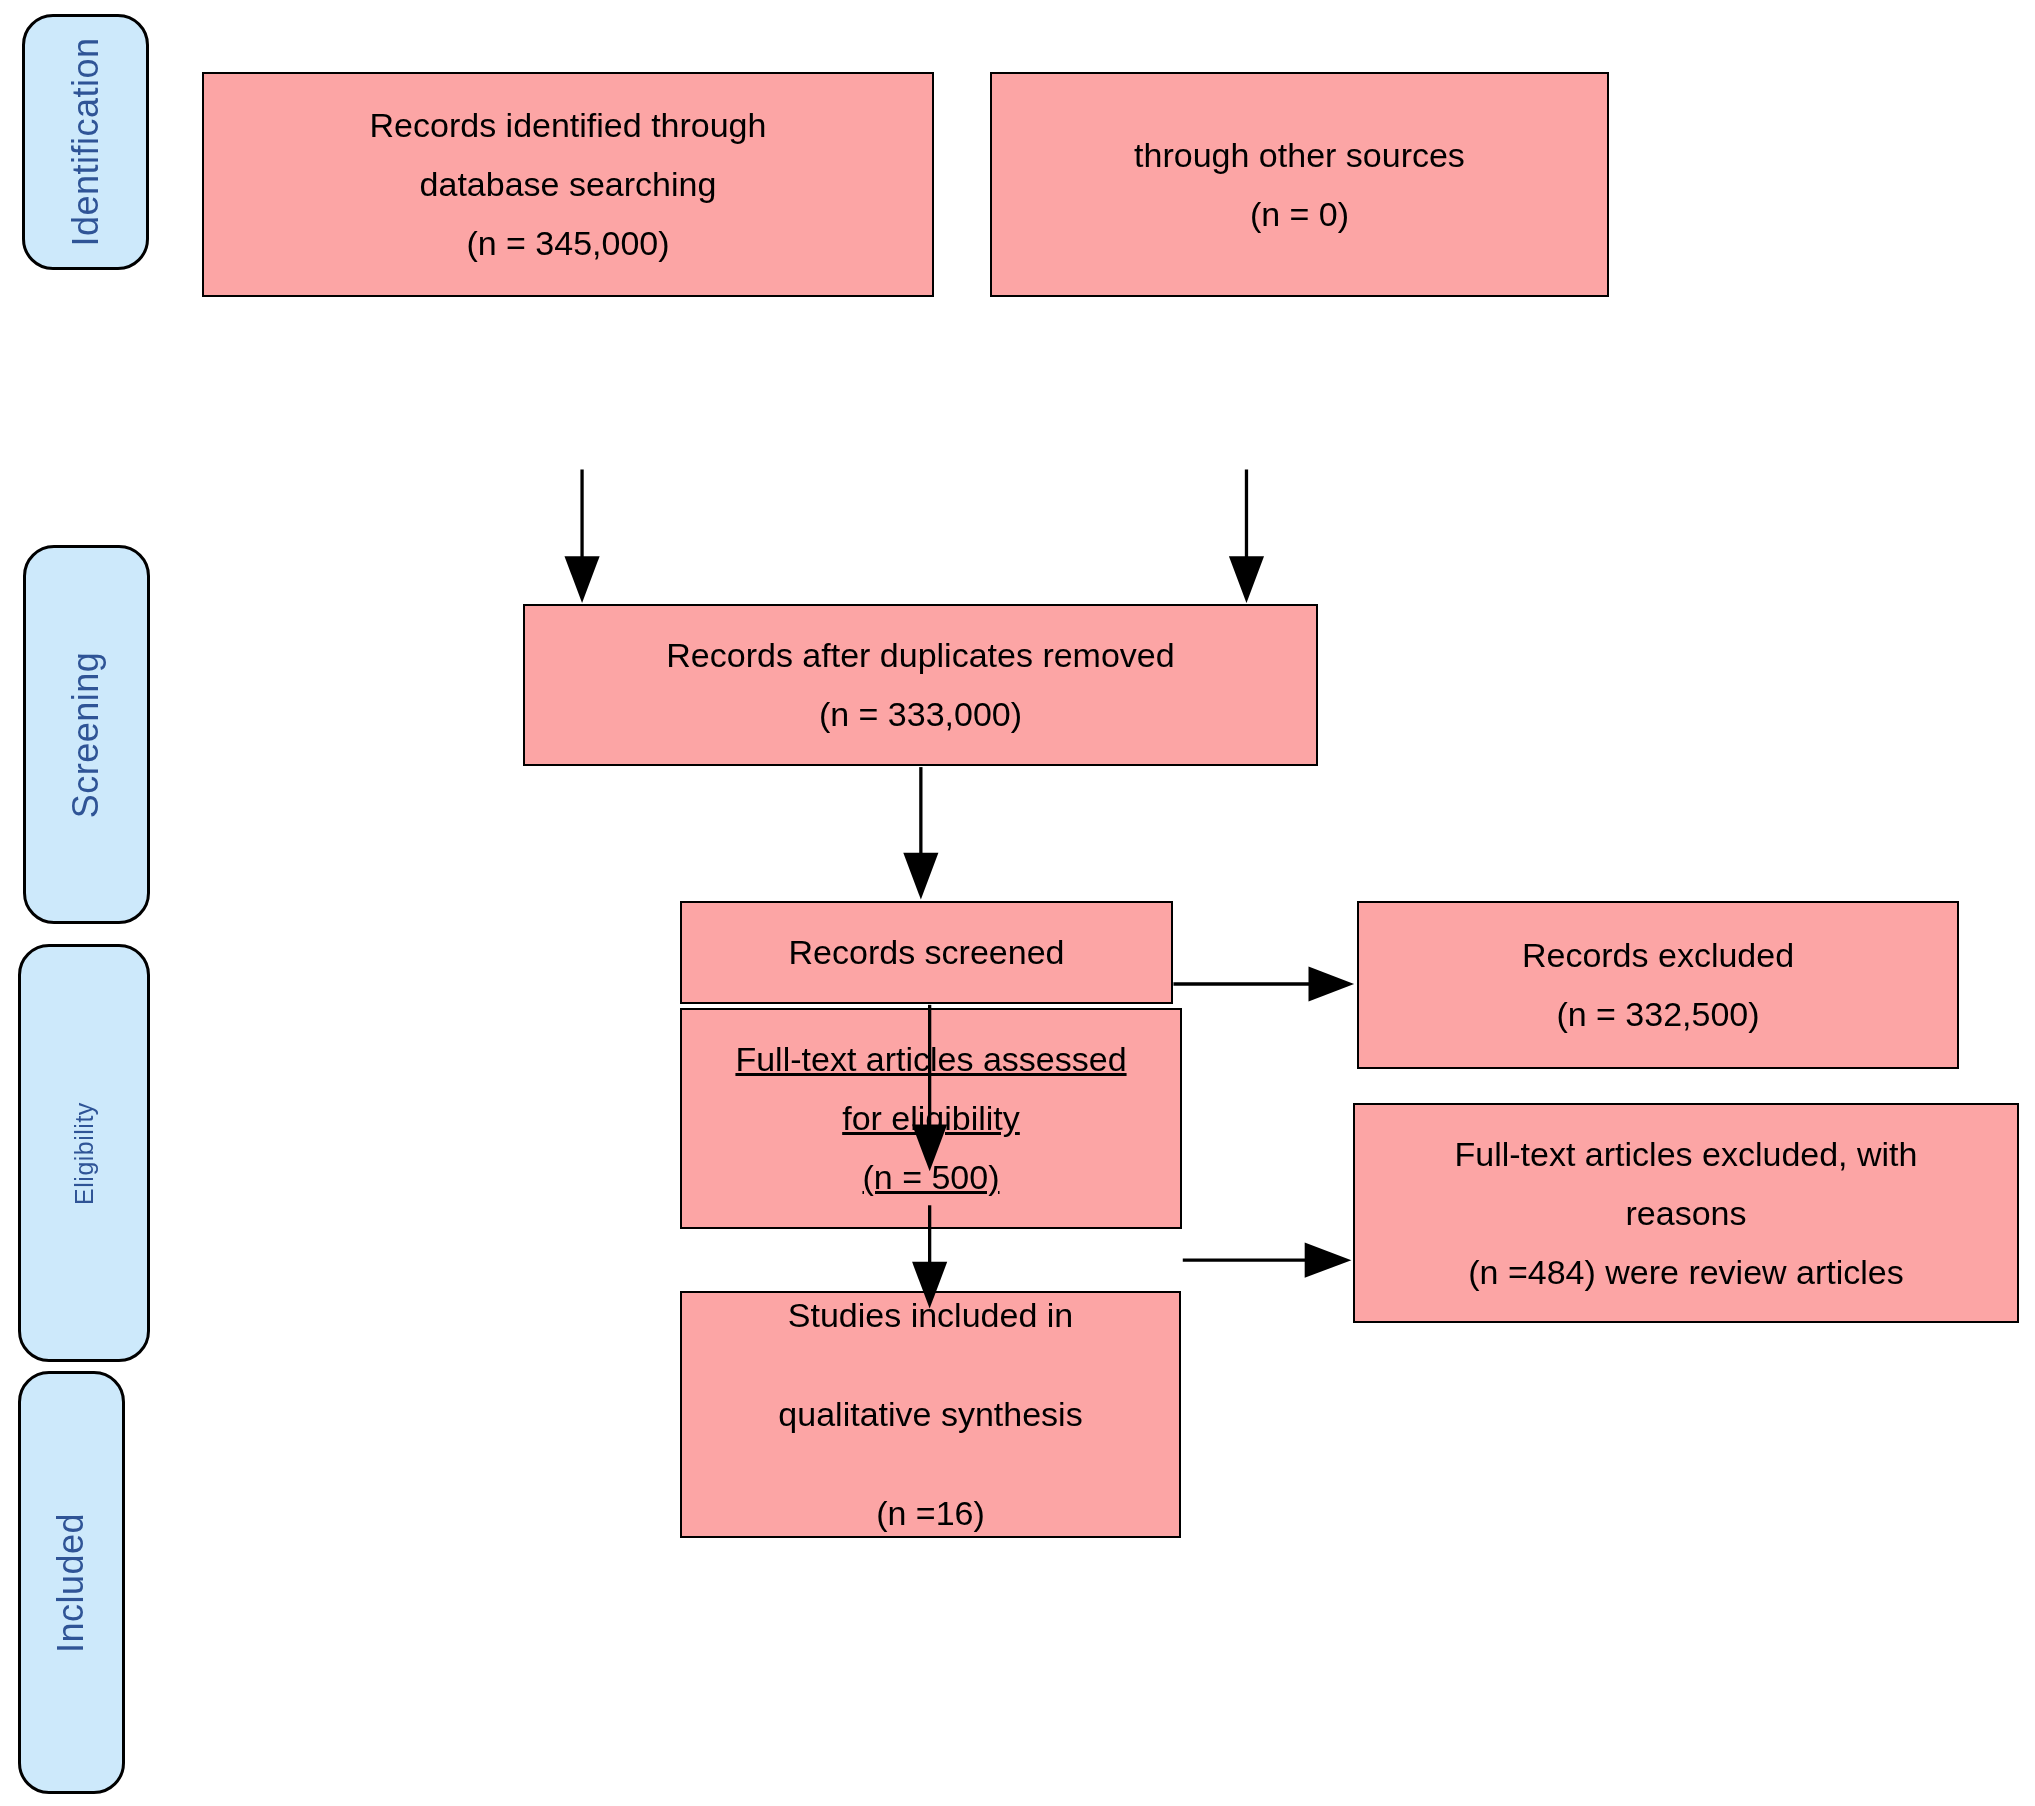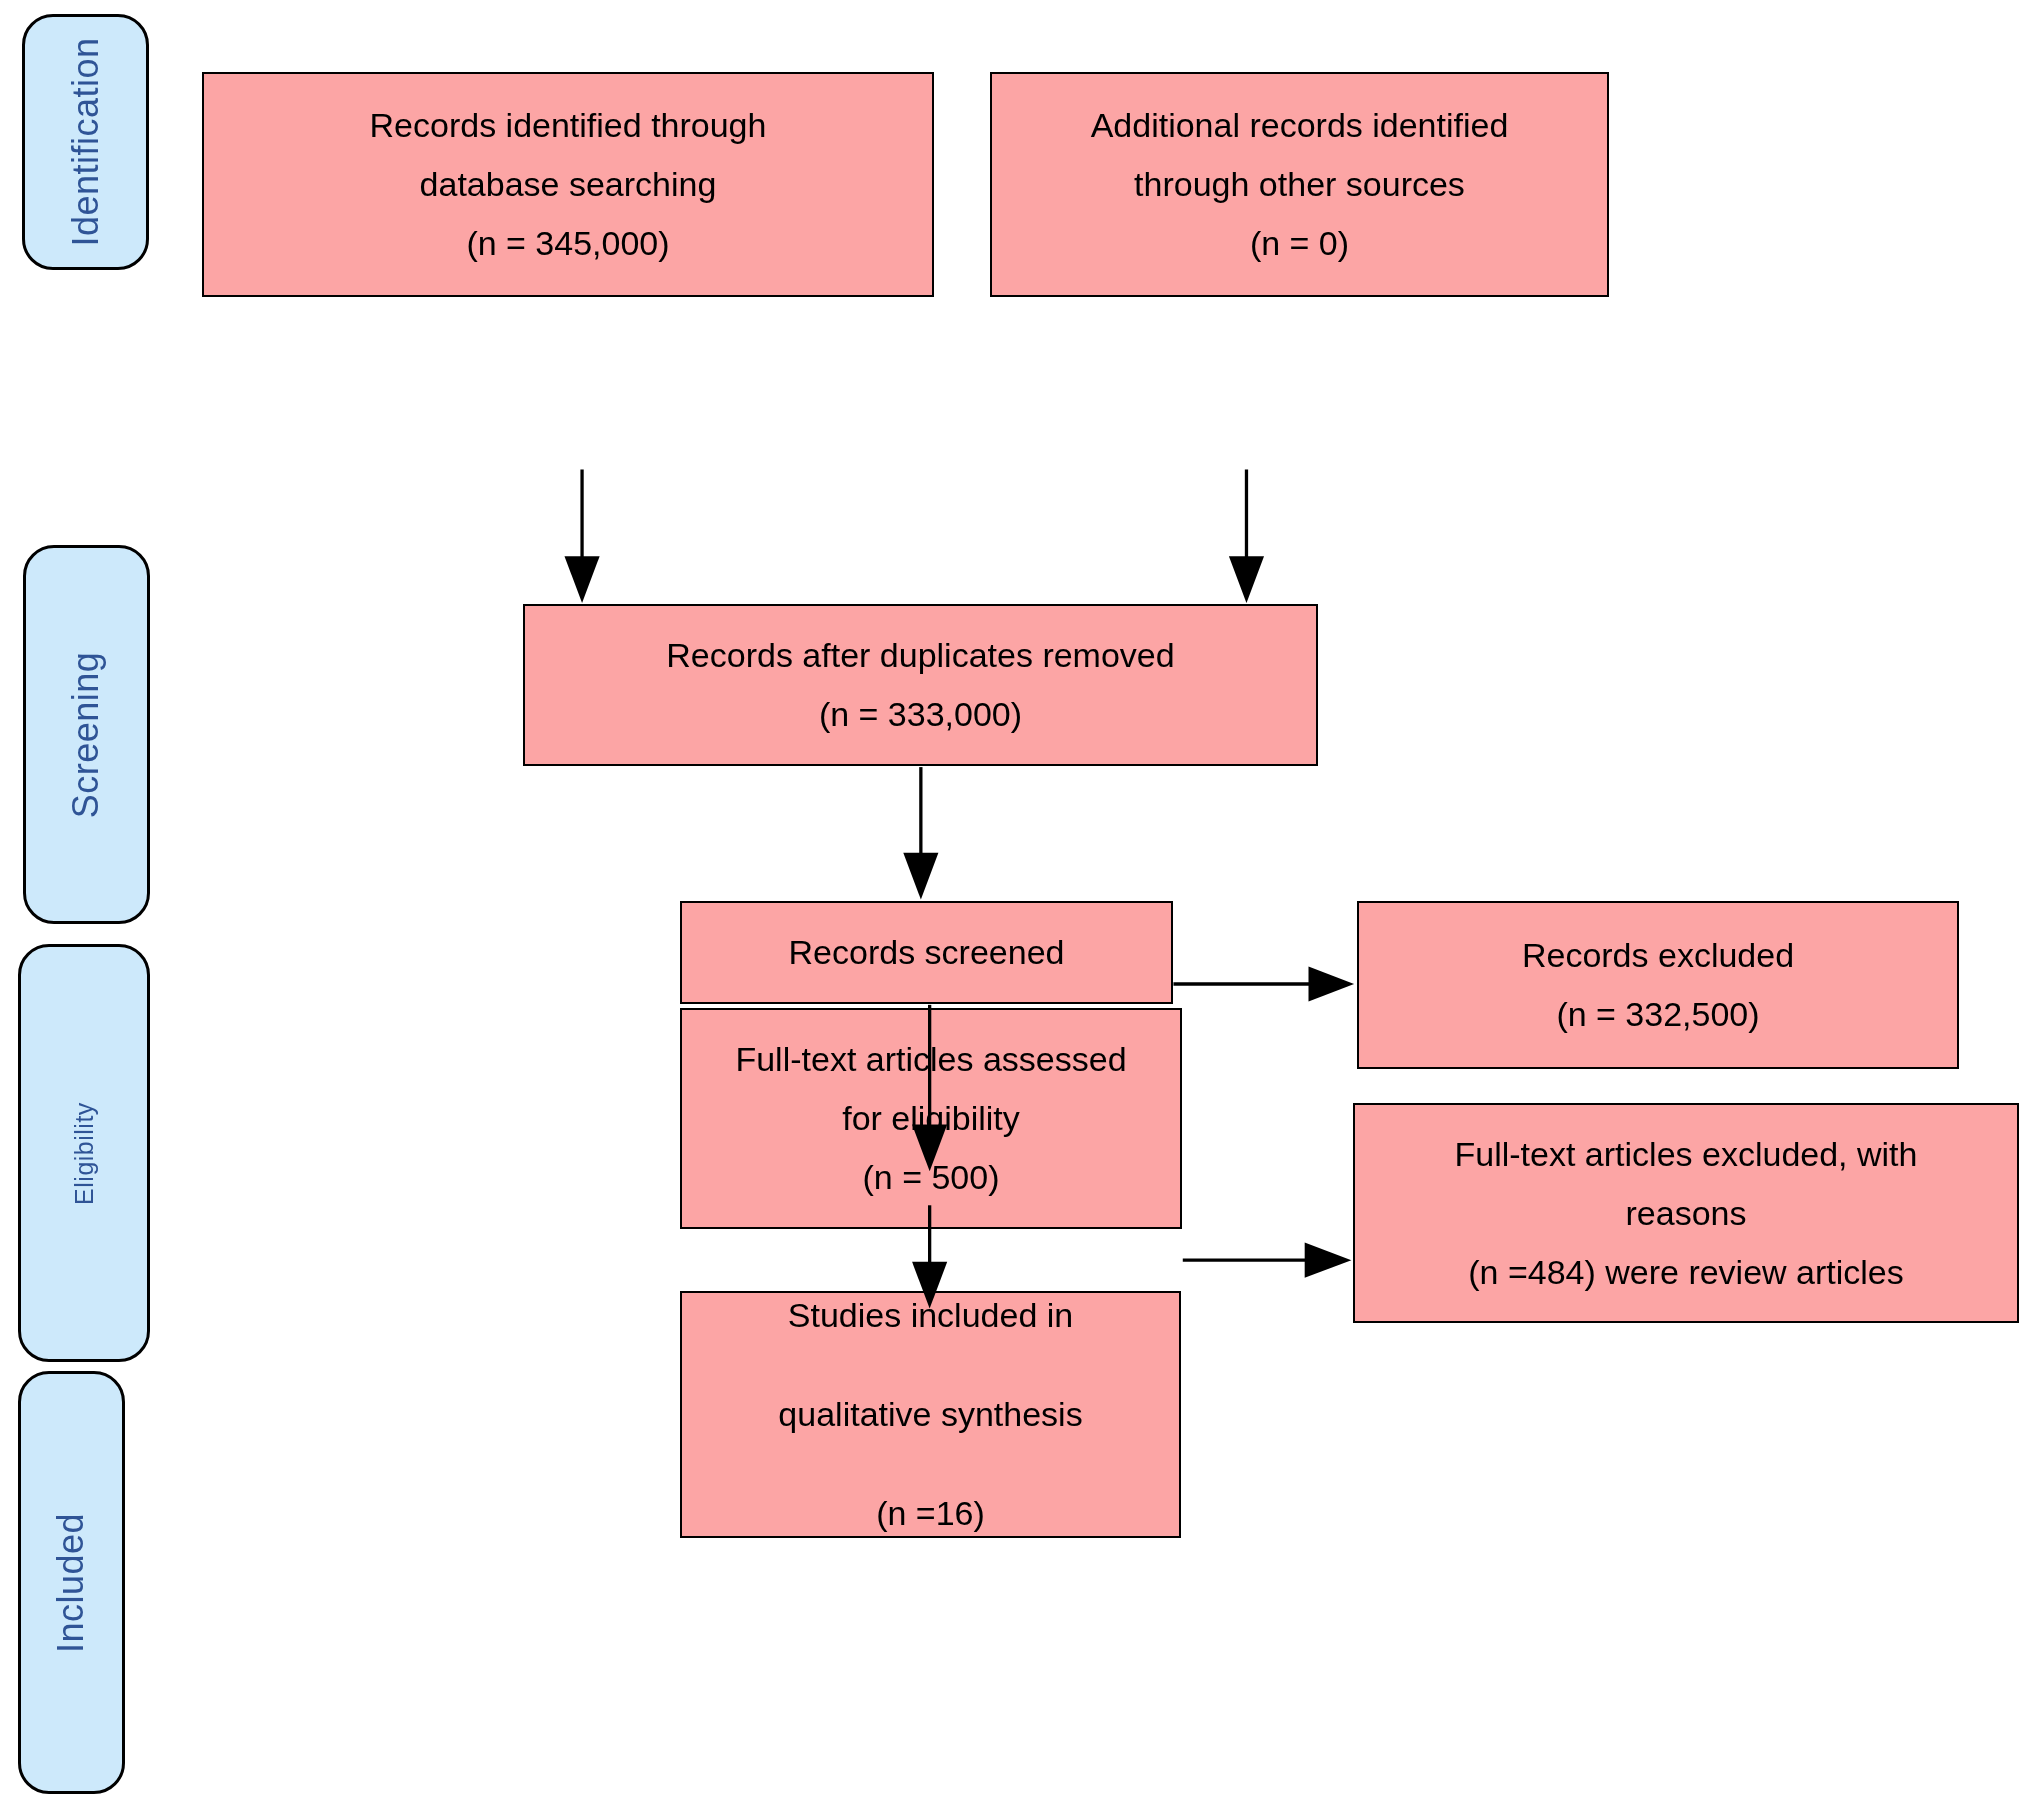--- a/index.html
+++ b/index.html
@@ -52,21 +52,21 @@
     justify-content: center;
     text-align: center;
     font-size: 34px;
     line-height: 59px;
     color: #000000;
   }
   #box-identified   { left: 202px;  top: 72px;  width: 732px; height: 225px; }
   #box-additional   { left: 990px; top: 72px;  width: 619px; height: 225px; }
   #box-duplicates   { left: 523px;  top: 604px; width: 795px; height: 162px; }
   #box-screened     { left: 680px; top: 901px; width: 493px;  height: 103px; z-index: 3; }
-  #box-fulltext     { left: 680px; top: 1008px; width: 502px;  height: 221px; z-index: 2; }
+  #box-fulltext     { left: 680px; top: 1008px; width: 502px;  height: 221px; z-index: 2; text-decoration: underline; }
   #box-excluded     { left: 1357px; top: 901px; width: 602px;  height: 168px; align-items: center; }
   #box-ft-excluded  { left: 1353px; top: 1103px; width: 666px; height: 220px; }
   #box-included     { left: 680px; top: 1291px; width: 501px;  height: 247px; gap: 40px; }
   
   #arrow-layer {
     position: absolute;
     left: 0; top: 0;
     width: 2035px;
     height: 1806px;
     z-index: 5;
@@ -93,21 +93,20 @@
     <span class="vtext">Included</span>
   </div>
 
   <div class="fbox" id="box-identified">
     <span>Records identified through</span>
     <span>database searching</span>
     <span>(n = 345,000)</span>
   </div>
 
   <div class="fbox" id="box-additional">
-    <span>Additional records identified</span>
     <span>through other sources</span>
     <span>(n = 0)</span>
   </div>
 
   <div class="fbox" id="box-duplicates">
     <span>Records after duplicates removed</span>
     <span>(n = 333,000)</span>
   </div>
 
   <div class="fbox" id="box-screened">

